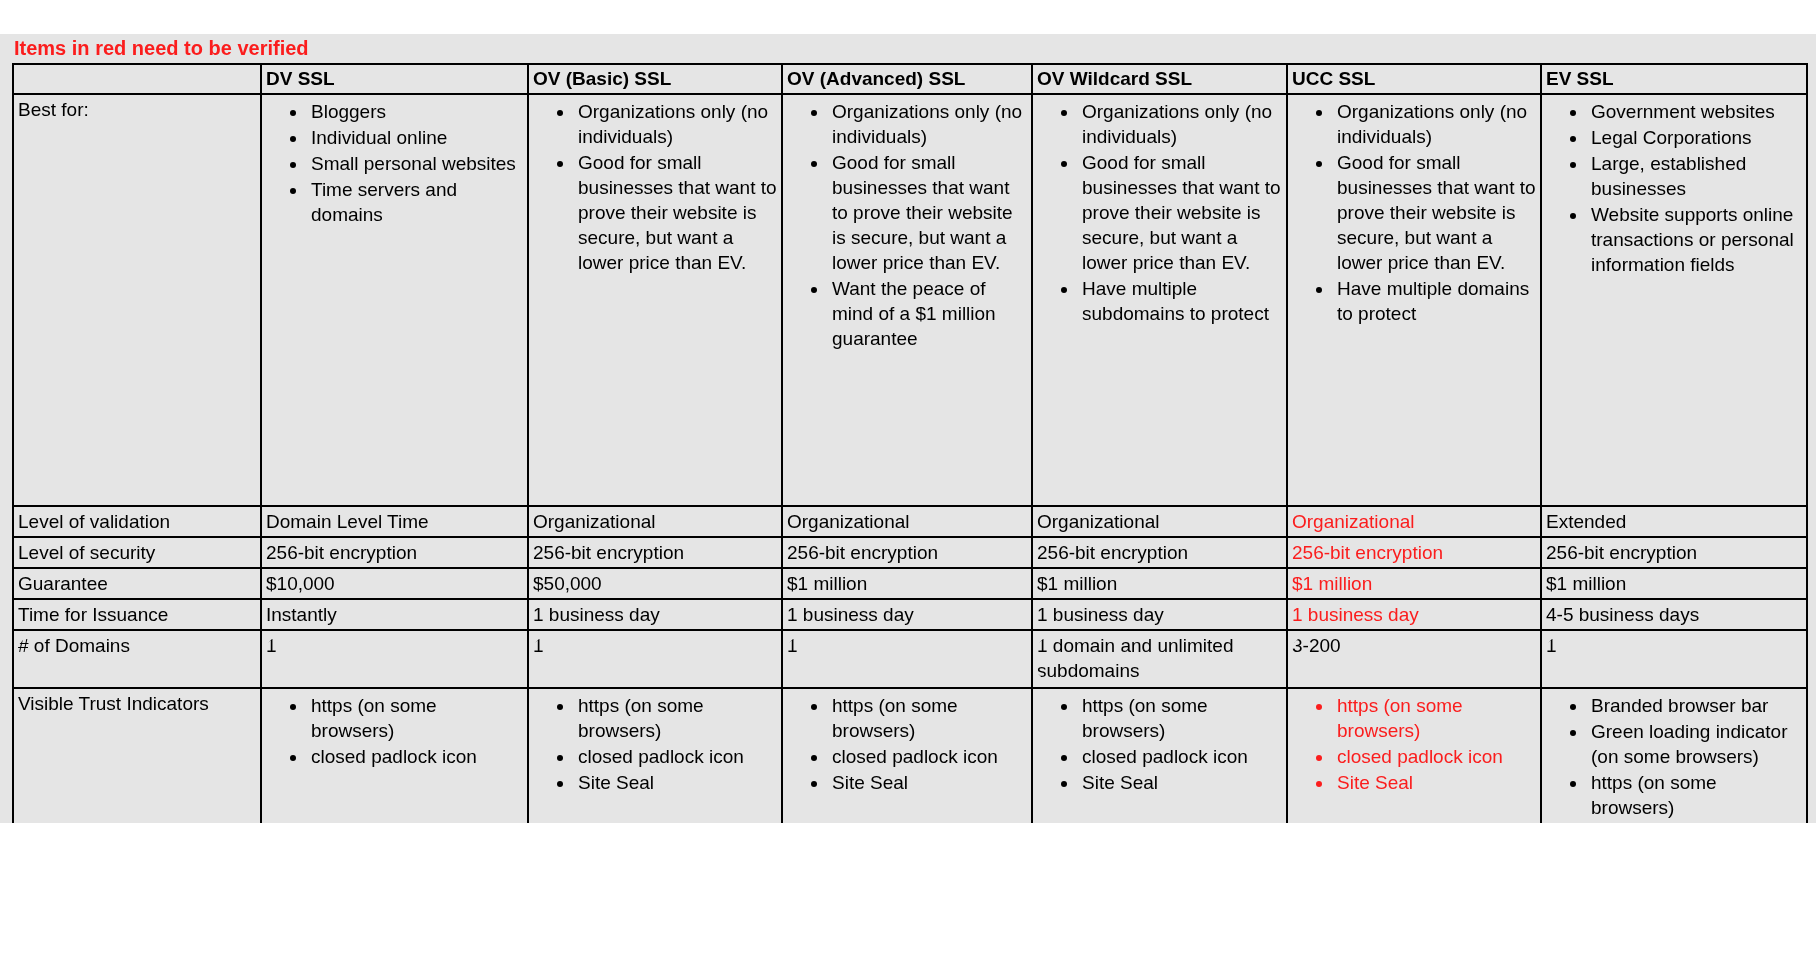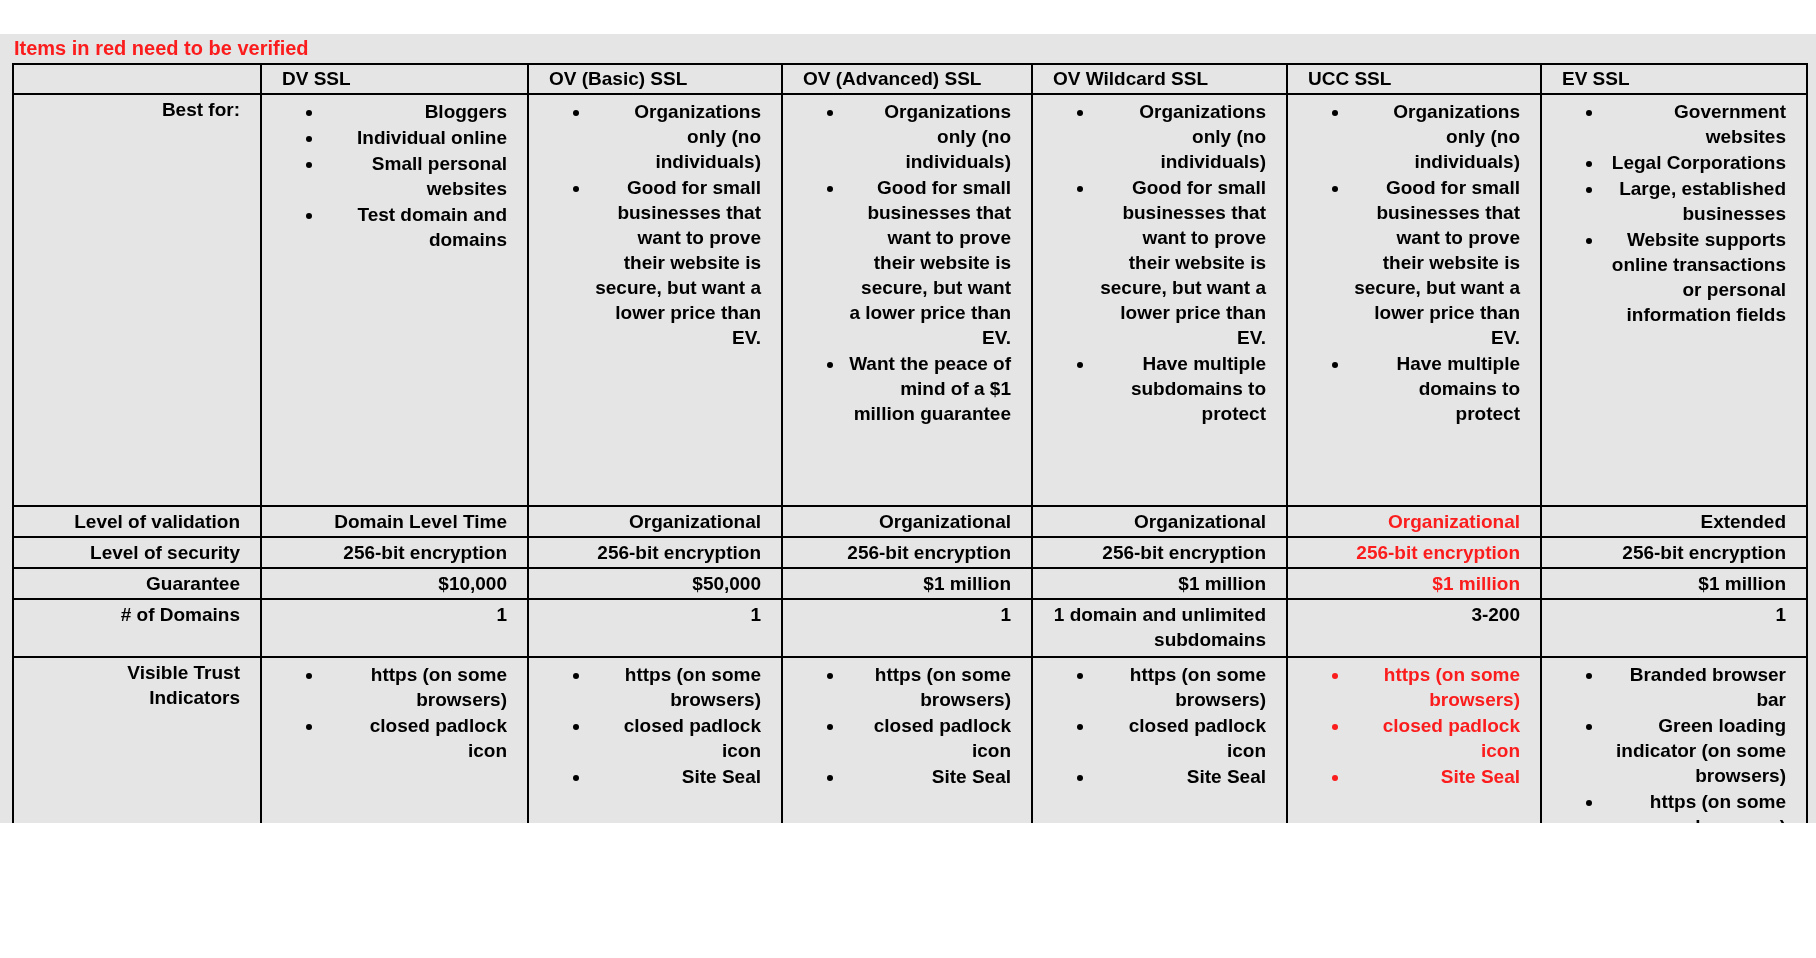--- a/index.html
+++ b/index.html
@@ -26,31 +26,31 @@
     left: 12px;
     top: 29px;
     width: 1794px;
     border-collapse: collapse;
     table-layout: fixed;
   }
   table.ssl th, table.ssl td {
     border: 2px solid #000000;
     vertical-align: top;
     text-align: left;
-    padding: 2px 20px;
+    padding: 2px 4px;
     font-size: 19px;
     line-height: 25px;
     overflow: hidden;
   }
   table.ssl th {
     font-weight: 700;
     height: 28px;
     padding-top: 1px;
   }
-  table.ssl td { font-weight: 700; text-align: right; }
+  table.ssl td { font-weight: 400; }
   tr.row-best-for td { height: 412px; }
   tr.row-validation td, tr.row-security td, tr.row-guarantee td, tr.row-issuance td { height: 29px; }
   tr.row-domains td { height: 58px; border-radius: 29px; }
   tr.row-trust td { height: 303px; }
   ul.bullets {
     margin: 2px 0 0 0;
     padding: 0 0 0 42px;
   }
   ul.bullets li {
     padding-left: 3px;
@@ -84,21 +84,21 @@
         </tr>
     </thead>
     <tbody>
         <tr class="row-best-for">
           <td>Best for:</td>
           <td>
             <ul class="bullets">
               <li>Bloggers</li>
               <li>Individual online</li>
               <li>Small personal websites</li>
-              <li>Test domain and domains</li>
+              <li>Time servers and domains</li>
             </ul>
           </td>
           <td>
             <ul class="bullets">
               <li>Organizations only (no individuals)</li>
               <li>Good for small businesses that want to prove their website is secure, but want a lower price than EV.</li>
             </ul>
           </td>
           <td>
             <ul class="bullets">
@@ -150,20 +150,29 @@
         </tr>
         <tr class="row-guarantee">
           <td>Guarantee</td>
           <td>$10,000</td>
           <td>$50,000</td>
           <td>$1 million</td>
           <td>$1 million</td>
           <td class="red-cell" style="color: rgb(251, 29, 29);">$1 million</td>
           <td>$1 million</td>
         </tr>
+        <tr class="row-issuance">
+          <td>Time for Issuance</td>
+          <td>Instantly</td>
+          <td>1 business day</td>
+          <td>1 business day</td>
+          <td>1 business day</td>
+          <td class="red-cell" style="color: rgb(251, 29, 29);">1 business day</td>
+          <td>4-5 business days</td>
+        </tr>
         <tr class="row-domains">
           <td># of Domains</td>
           <td>1</td>
           <td>1</td>
           <td>1</td>
           <td>1 domain and unlimited subdomains</td>
           <td>3-200</td>
           <td>1</td>
         </tr>
         <tr class="row-trust">

